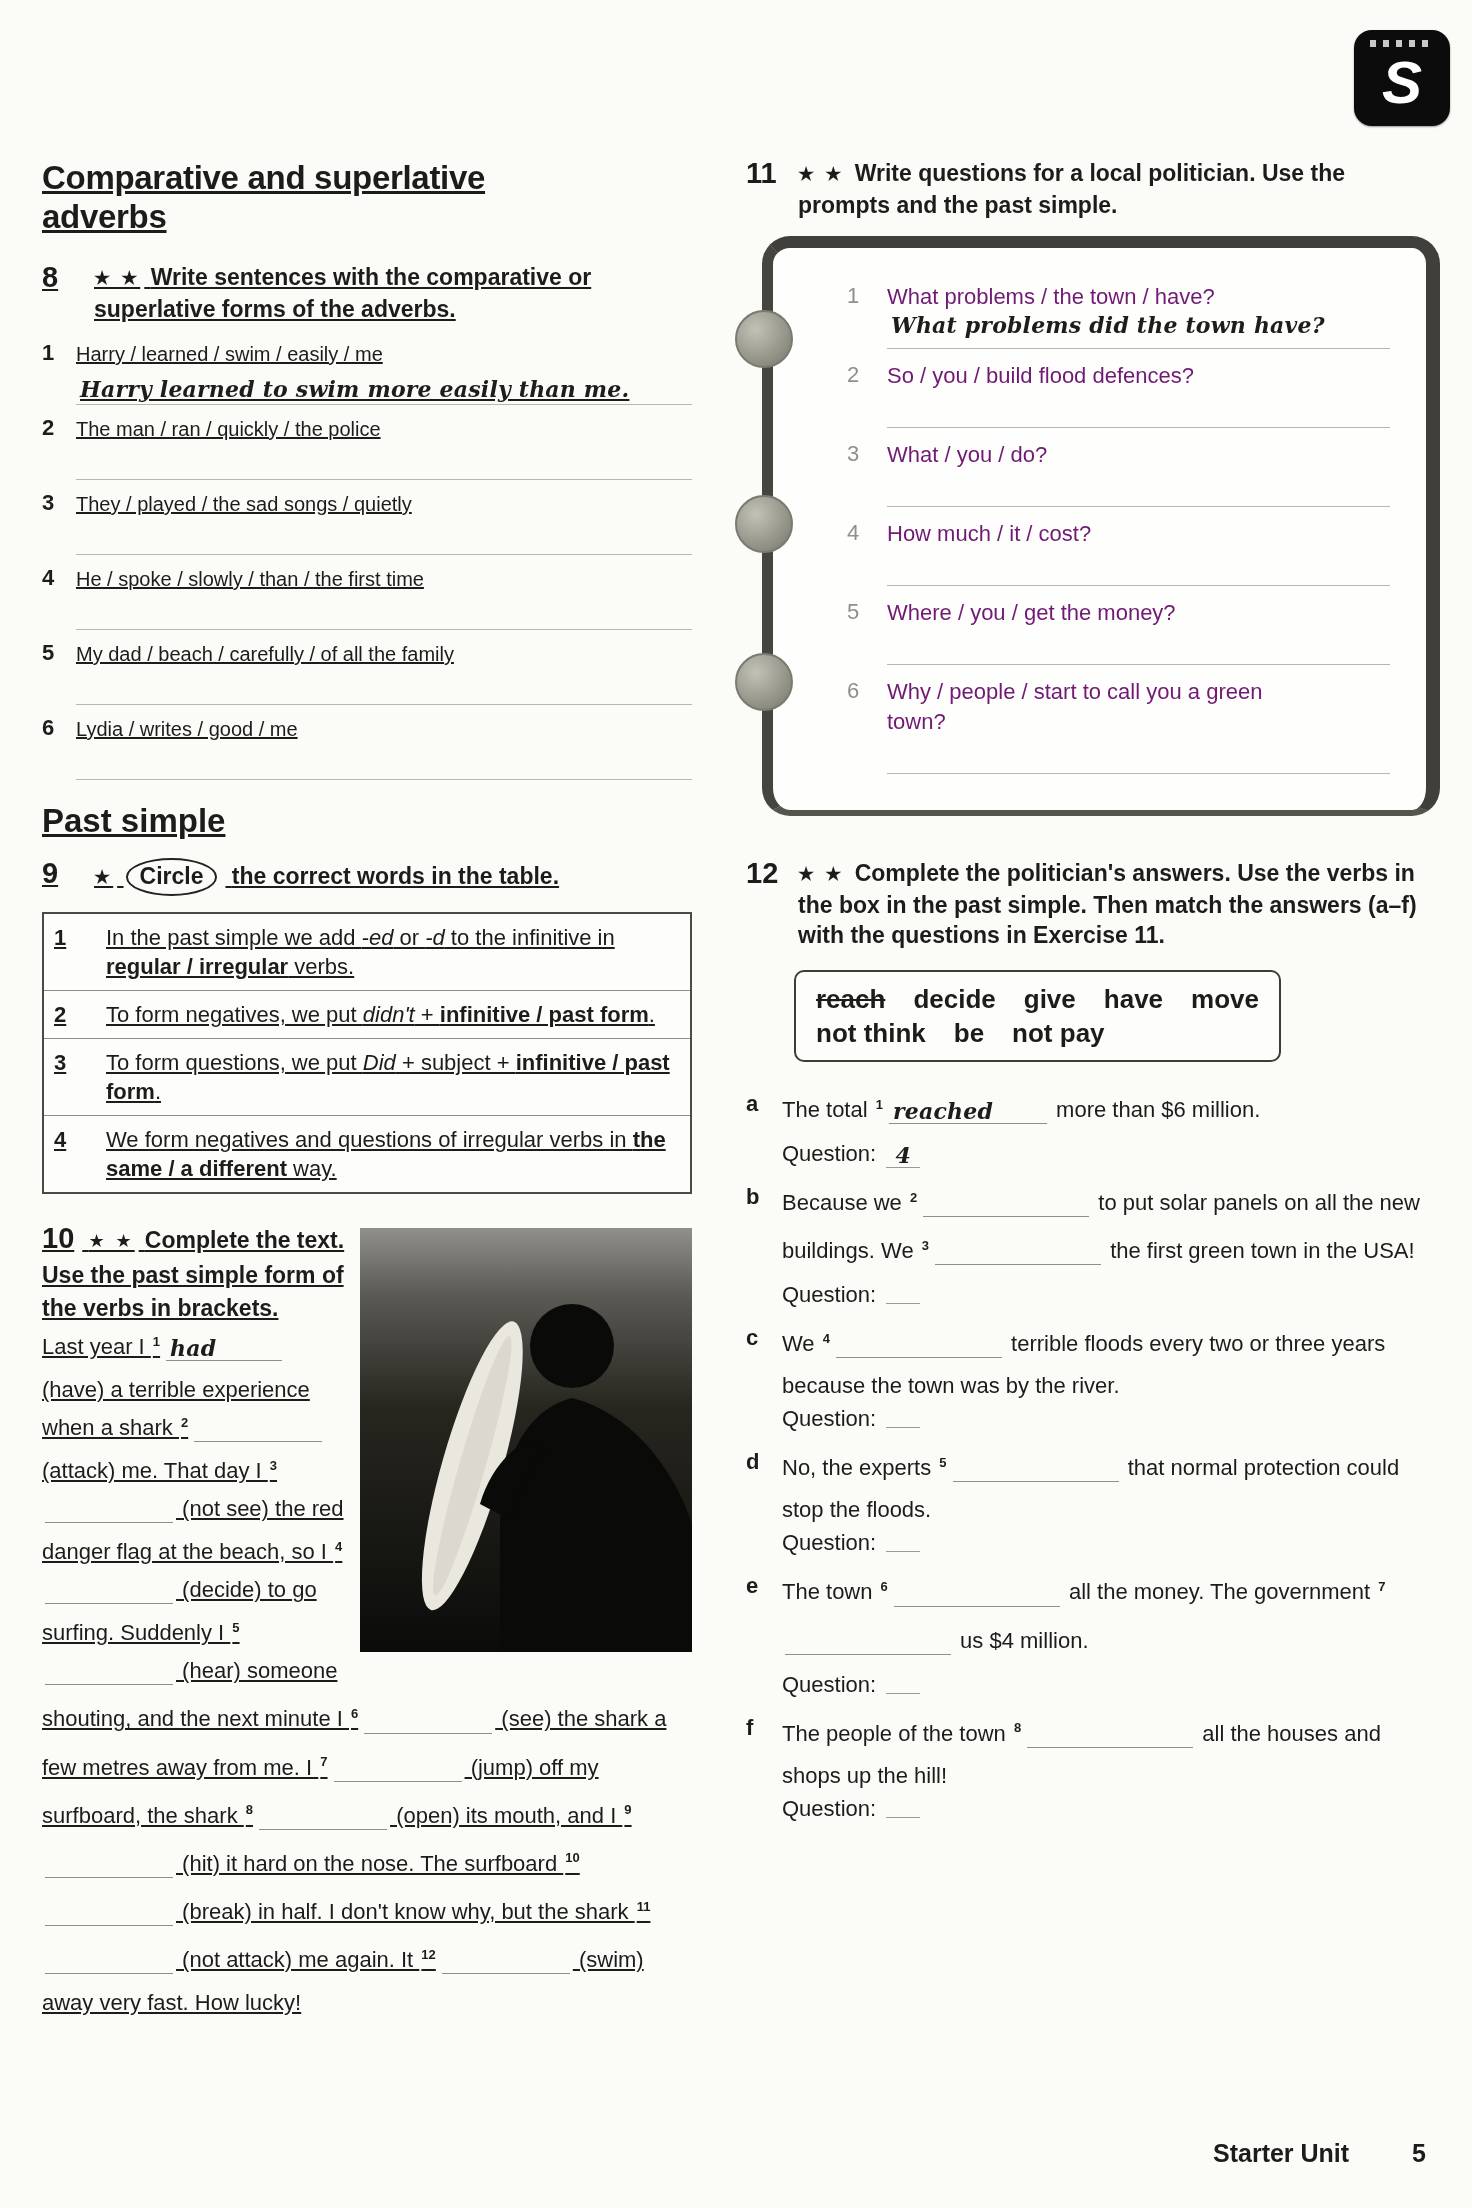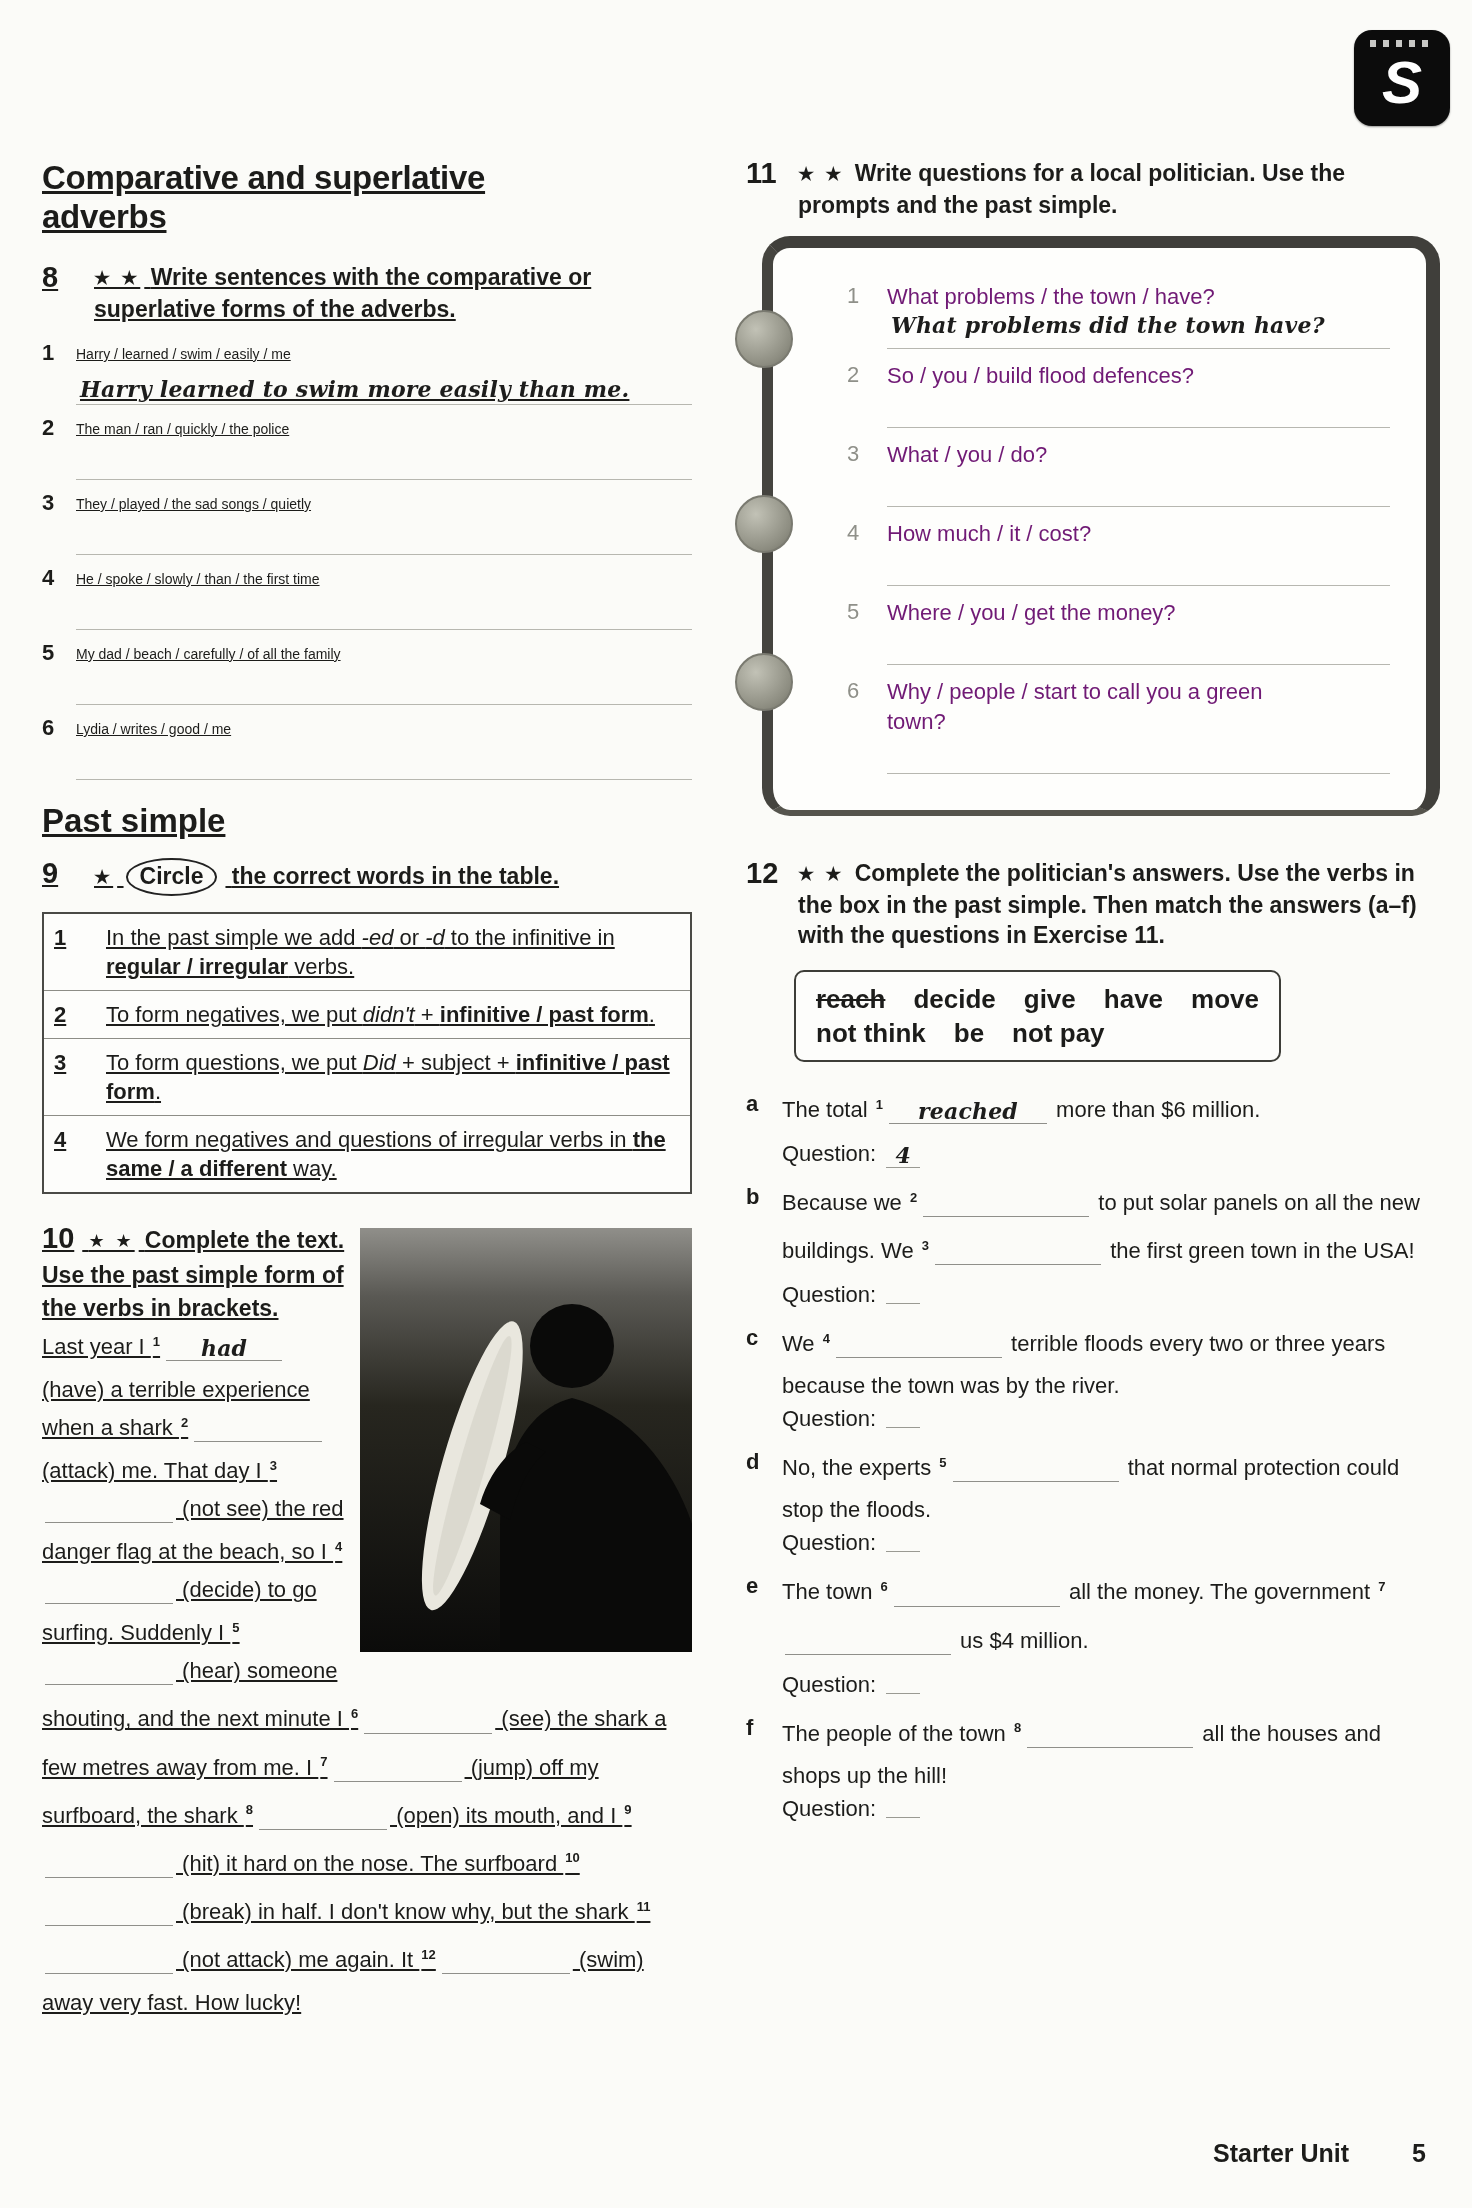--- a/index.html
+++ b/index.html
@@ -16,37 +16,37 @@
   .col-right{position:absolute;left:746px;top:158px;width:694px;}
   .h1{font-size:33px;font-weight:800;line-height:39px;letter-spacing:-0.3px;margin:0 0 26px;width:480px;}
   .h2{font-size:33px;font-weight:800;line-height:38px;margin:22px 0 18px;}
   .ex-head{display:flex;gap:12px;margin:0 0 16px;}
   .ex-num{font-size:29px;font-weight:800;min-width:40px;line-height:30px;}
   .ex-instr{font-size:23px;font-weight:700;line-height:30px;}
   .stars{font-size:18px;letter-spacing:3px;margin-right:4px;position:relative;top:-1px;}
   
   .item{position:relative;padding-left:34px;margin-bottom:10px;}
   .item-num{position:absolute;left:0;top:0;font-weight:700;font-size:22px;}
-  .prompt{font-size:14px;line-height:28px;}
+  .prompt{font-size:20px;line-height:28px;}
   .ansline{border-bottom:1.6px solid #b7b7b0;height:34px;display:flex;align-items:flex-end;padding:0 4px 2px;}
   .hand{font-family:"DejaVu Serif", serif;font-style:italic;font-weight:700;font-size:22px;color:#1d1d1c;letter-spacing:.2px;}
   
   .oval{display:inline-block;border:2.5px solid #222;border-radius:50%;padding:1px 12px 3px;margin:0 8px 0 2px;font-weight:700;}
   table.grammar{border:2px solid #4a4a46;border-collapse:collapse;width:100%;background:#fdfdfb;margin-bottom:28px;}
   table.grammar td{border-top:1.5px solid #8d8d86;padding:9px 14px 9px 10px;font-size:22px;line-height:29px;vertical-align:top;}
   table.grammar tr:first-child td{border-top:none;}
   td.tnum{width:28px;font-weight:700;}
   
   .ex10{width:650px;}
   .surf-img{float:right;width:332px;height:424px;margin:6px 0 10px 14px;}
   .ex10-flow{font-size:22px;line-height:33px;}
   .ex-num-inline{font-size:29px;font-weight:800;margin-right:8px;}
   .ex10-instr{font-weight:700;font-size:23px;}
   sup.num-sup{font-size:13px;font-weight:700;line-height:0;margin:0 3px 0 2px;}
-  .blank{display:inline-block;min-width:115px;border-bottom:1.6px solid #8f8f8a;text-align:center;line-height:1.05;padding:0 4px;margin:12px 3px;vertical-align:-2px;}
+  .blank{display:inline-block;min-width:115px;border-bottom:1.6px solid #8f8f8a;line-height:1.05;padding:0 4px;margin:12px 3px;vertical-align:-2px;}
   
   .card{
     position:relative;margin-left:16px;background:#fefefc;
     border:3px solid #6a6a62;
     border-top:12px solid #403f3b;
     border-right:14px solid #403f3b;
     border-left:11px solid #45443f;
     border-bottom:6px solid #55544d;
     border-radius:28px;
     padding:34px 36px 24px 74px;

